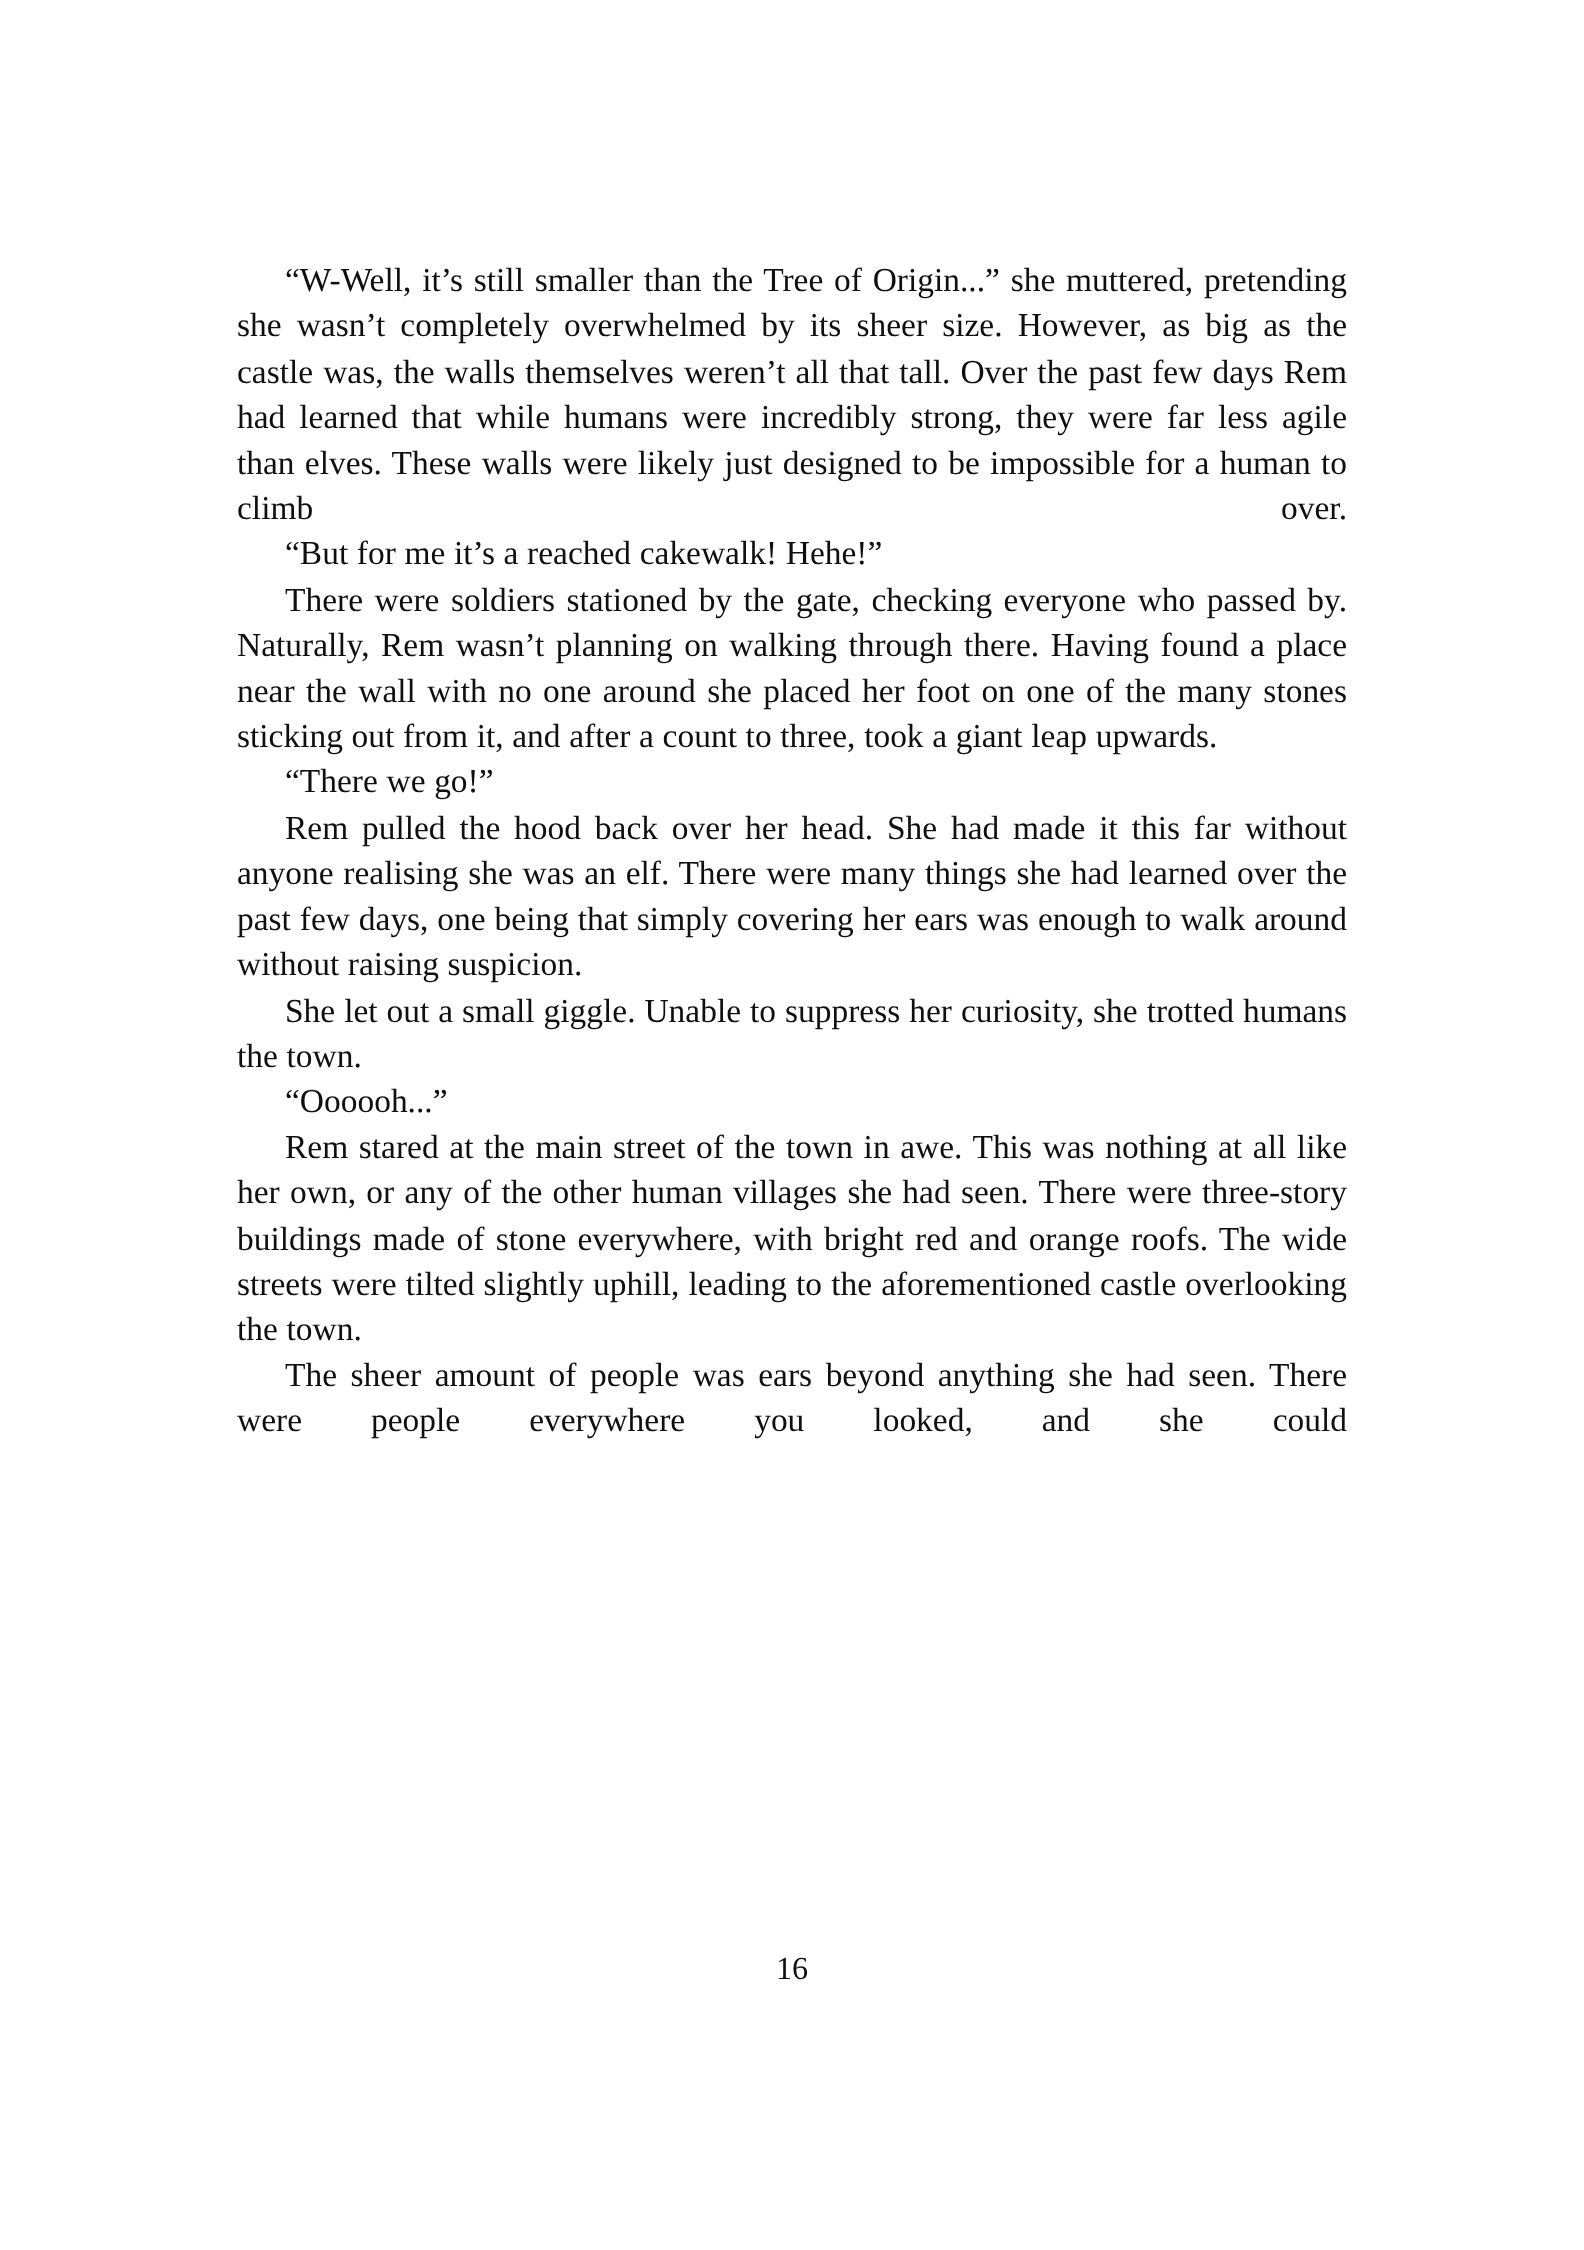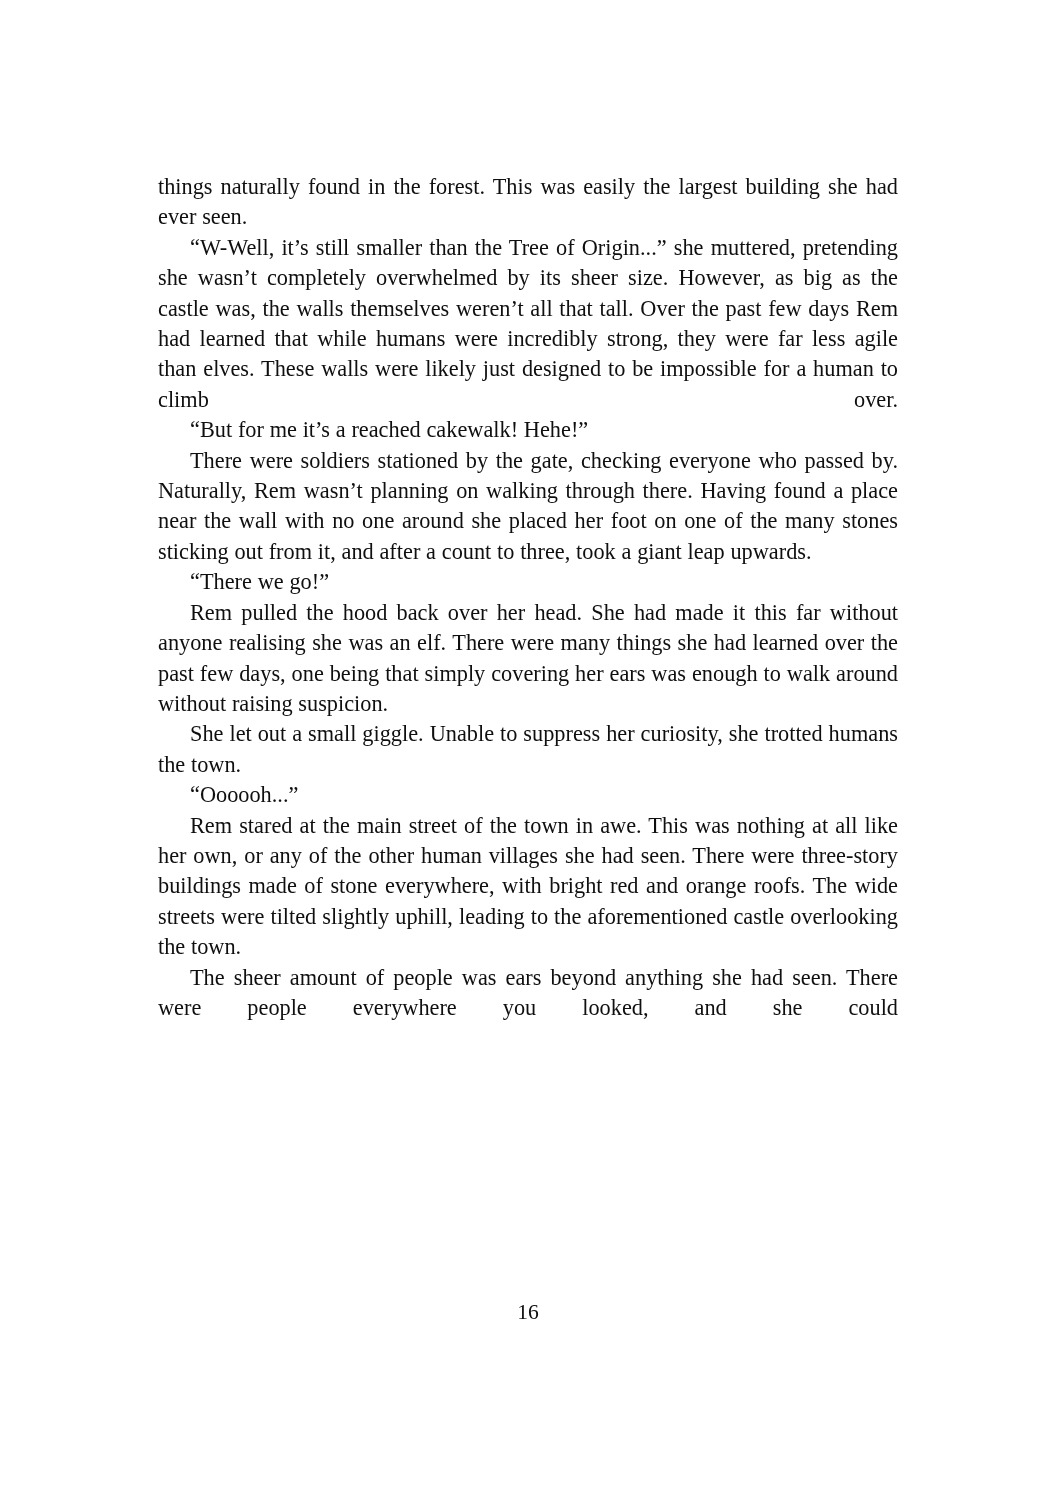--- a/index.html
+++ b/index.html
@@ -56,21 +56,20 @@
     line-height: 28px;
     color: #100f0f;
   }
 </style>
 </head>
 <body>
 
 <div class="page">
 
   <div class="text-block">
-    <p class="para no-indent">things naturally found in the forest. This was easily the largest building she had ever seen.</p>
     <p class="para force-justify">“W-Well, it’s still smaller than the Tree of Origin...” she muttered, pretending she wasn’t completely overwhelmed by its sheer size. However, as big as the castle was, the walls themselves weren’t all that tall. Over the past few days Rem had learned that while humans were incredibly strong, they were far less agile than elves. These walls were likely just designed to be impossible for a human to climb over.</p>
     <p class="para">“But for me it’s a reached cakewalk! Hehe!”</p>
     <p class="para">There were soldiers stationed by the gate, checking everyone who passed by. Naturally, Rem wasn’t planning on walking through there. Having found a place near the wall with no one around she placed her foot on one of the many stones sticking out from it, and after a count to three, took a giant leap upwards.</p>
     <p class="para">“There we go!”</p>
     <p class="para">Rem pulled the hood back over her head. She had made it this far without anyone realising she was an elf. There were many things she had learned over the past few days, one being that simply covering her ears was enough to walk around without raising suspicion.</p>
     <p class="para">She let out a small giggle.  Unable to suppress her curiosity, she trotted humans the town.</p>
     <p class="para">“Oooooh...”</p>
     <p class="para">Rem stared at the main street of the town in awe.  This was nothing at all like her own, or any of the other human villages she had seen.  There were three-story buildings made of stone everywhere, with bright red and orange roofs. The wide streets were tilted slightly uphill, leading to the aforementioned castle overlooking the town.</p>
     <p class="para force-justify">The sheer amount of people was ears beyond anything she had seen.  There were people everywhere you looked, and she could</p>
   </div>

